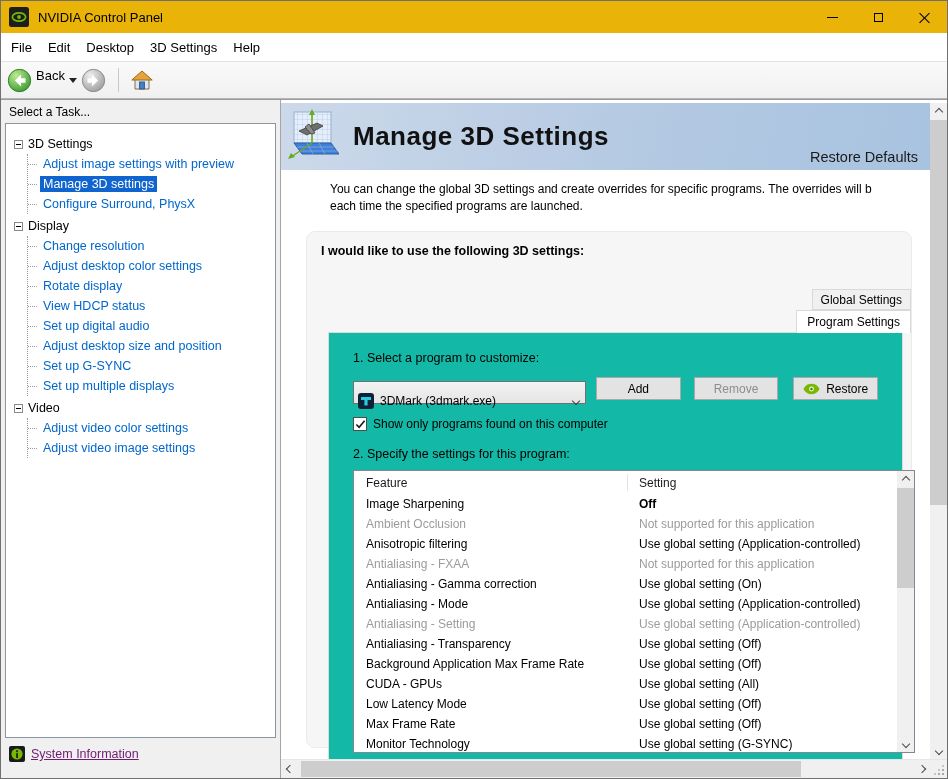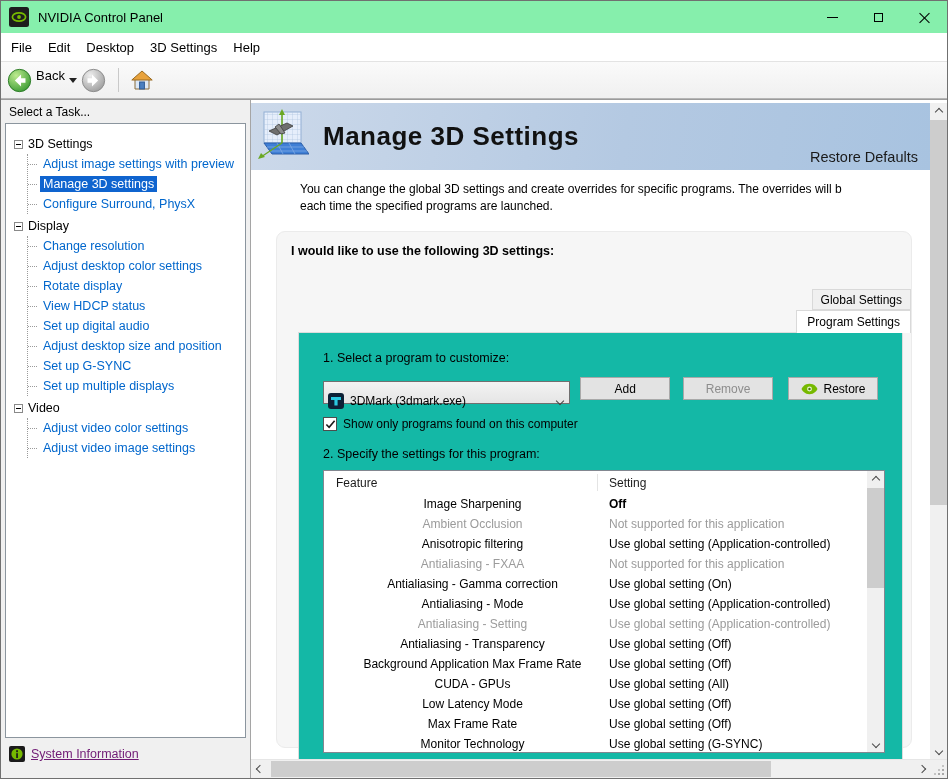--- a/index.html
+++ b/index.html
@@ -2,21 +2,21 @@
 <html><head>
 <meta charset="utf-8">
 <style>
   * { margin:0; padding:0; box-sizing:border-box; }
   html,body { background:#cfcfcf; }
   body { font-family:"Liberation Sans", sans-serif; font-size:12px; color:#000; }
 
   .window { width:948px; height:779px; background:#fff; border:1px solid #707070; display:flex; flex-direction:column; position:relative; overflow:hidden; }
 
   
-  .titlebar { height:32px; display:flex; align-items:center; background:#86efac; flex:0 0 auto; }
+  .titlebar { height:32px; display:flex; align-items:center; background:#eab308; flex:0 0 auto; }
   .titlebar .app-icon { width:20px; height:20px; margin:0 9px 0 8px; flex:0 0 auto; }
   .titlebar .title { font-size:13px; color:#000; flex:1; }
   .caption-buttons { display:flex; height:100%; }
   .caption-btn { width:46px; height:100%; display:flex; align-items:center; justify-content:center; }
   .min-glyph { width:11px; height:1px; background:#000; display:block; }
   .max-glyph { width:9px; height:9px; border:1px solid #000; display:block; }
   .close-glyph { position:relative; width:11px; height:11px; display:block; }
   .close-glyph::before,.close-glyph::after { content:""; position:absolute; left:5px; top:-1px; width:1px; height:14px; background:#000; }
   .close-glyph::before { transform:rotate(45deg); }
   .close-glyph::after { transform:rotate(-45deg); }
@@ -36,21 +36,21 @@
   .chev.left { transform:rotate(135deg); }
   .chev.right { transform:rotate(-45deg); }
   .caret-down { width:0; height:0; border-left:4px solid transparent; border-right:4px solid transparent; border-top:5px solid #222; display:inline-block; margin:0 4px; }
   .tb-sep { width:1px; height:24px; background:#c9c9c9; margin:0 10px 0 12px; }
   .home-btn { width:26px; height:24px; display:flex; align-items:center; justify-content:center; }
 
   
   .body-row { flex:1; display:flex; min-height:0; border-top:1px solid #9b9b9b; }
 
   
-  .sidebar { width:250px; flex:0 0 auto; background:#f0f0f0; border-right:1px solid #a5a5a5; display:flex; flex-direction:column; }
+  .sidebar { width:280px; flex:0 0 auto; background:#f0f0f0; border-right:1px solid #a5a5a5; display:flex; flex-direction:column; }
   .task-header { padding:5px 8px 4px; font-size:12px; color:#000; }
   .tree-panel { flex:1; margin:0 4px; background:#fff; border:1px solid #8b959e; overflow:hidden; padding:8px 4px 4px 8px; }
   .tree-cat { display:flex; align-items:center; gap:5px; margin-top:2px; height:20px; }
   .expander { width:9px; height:9px; border:1px solid #898989; background:#fff; display:inline-flex; align-items:center; justify-content:center; flex:0 0 auto; }
   .expander::after { content:""; width:5px; height:1px; background:#000; }
   .cat-label { font-size:12.5px; color:#000; }
   .tree-children { margin-left:13px; border-left:1px dotted #9a9a9a; }
   .tree-item { height:20px; display:flex; align-items:center; }
   .conn { width:9px; height:1px; border-top:1px dotted #9a9a9a; margin-right:3px; flex:0 0 auto; }
   .tree-link { color:#0066cc; font-size:12.5px; padding:1px 3px; white-space:nowrap; }
@@ -92,21 +92,21 @@
   .checkbox { width:14px; height:14px; border:1px solid #4d4d4d; background:#fff; display:flex; align-items:center; justify-content:center; }
   .step2 { margin-top:16px; }
 
   
   .settings-table { margin-top:9px; width:562px; height:283px; border:1px solid #828790; background:#fff; position:relative; overflow:hidden; }
   .t-head { display:flex; height:23px; align-items:center; font-size:12px; color:#1a1a1a; }
   .t-head .hc1 { width:273px; padding-left:12px; }
   .t-head .hc2 { flex:1; padding-left:11px; border-left:1px solid #e4e4e4; height:17px; display:flex; align-items:center; }
   .t-rows { position:absolute; left:0; right:17px; top:23px; bottom:0; overflow:hidden; }
   .trow { display:flex; height:20px; align-items:center; font-size:12px; }
-  .trow .feat { width:285px; padding-left:12px; white-space:nowrap; overflow:hidden;text-align:center; }
+  .trow .feat { width:285px; padding-left:12px; white-space:nowrap; overflow:hidden; }
   .trow .sett { flex:1; white-space:nowrap; overflow:hidden; padding-left:0; }
   .trow.muted { color:#9b9b9b; }
   .bold { font-weight:bold; }
 
   
   .vscroll { position:absolute; top:0; bottom:0; right:0; width:17px; background:#f0f0f0; display:flex; flex-direction:column; }
   .vscroll .arrow { height:17px; display:flex; align-items:center; justify-content:center; flex:0 0 auto; }
   .vscroll .track { flex:1; position:relative; }
   .vthumb { position:absolute; left:0; width:17px; background:#cdcdcd; }
   .table-vscroll .vthumb { top:0; height:100px; }

